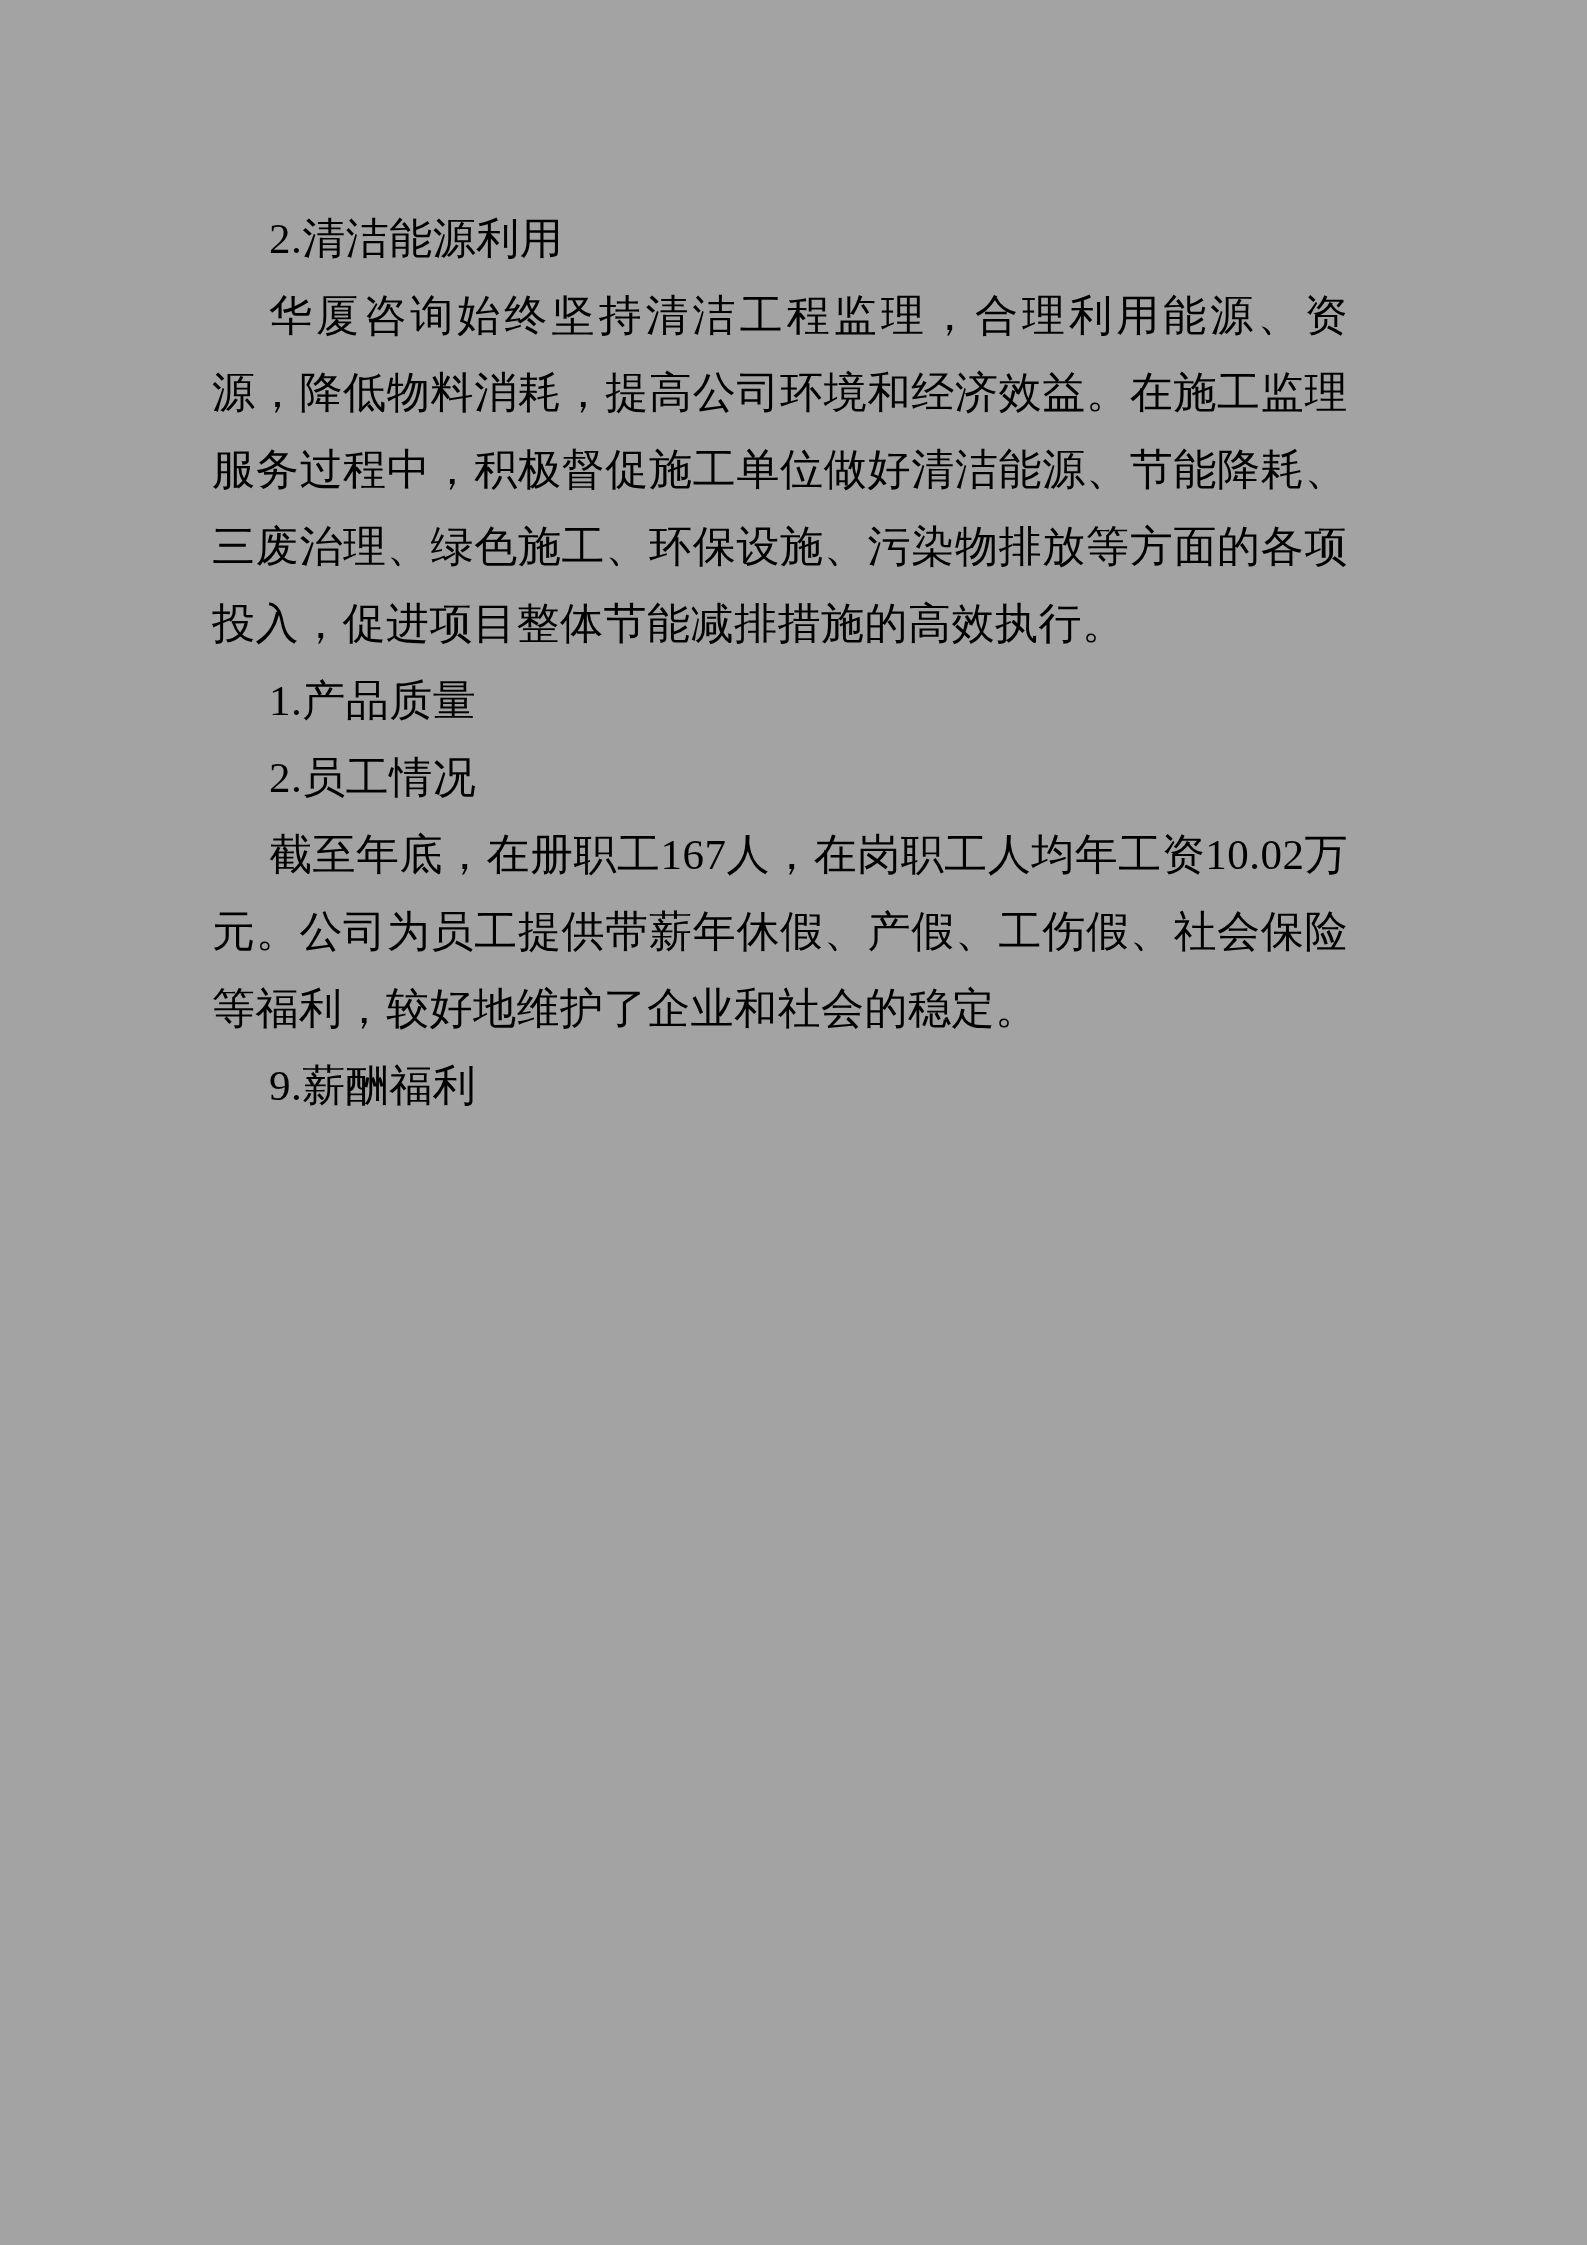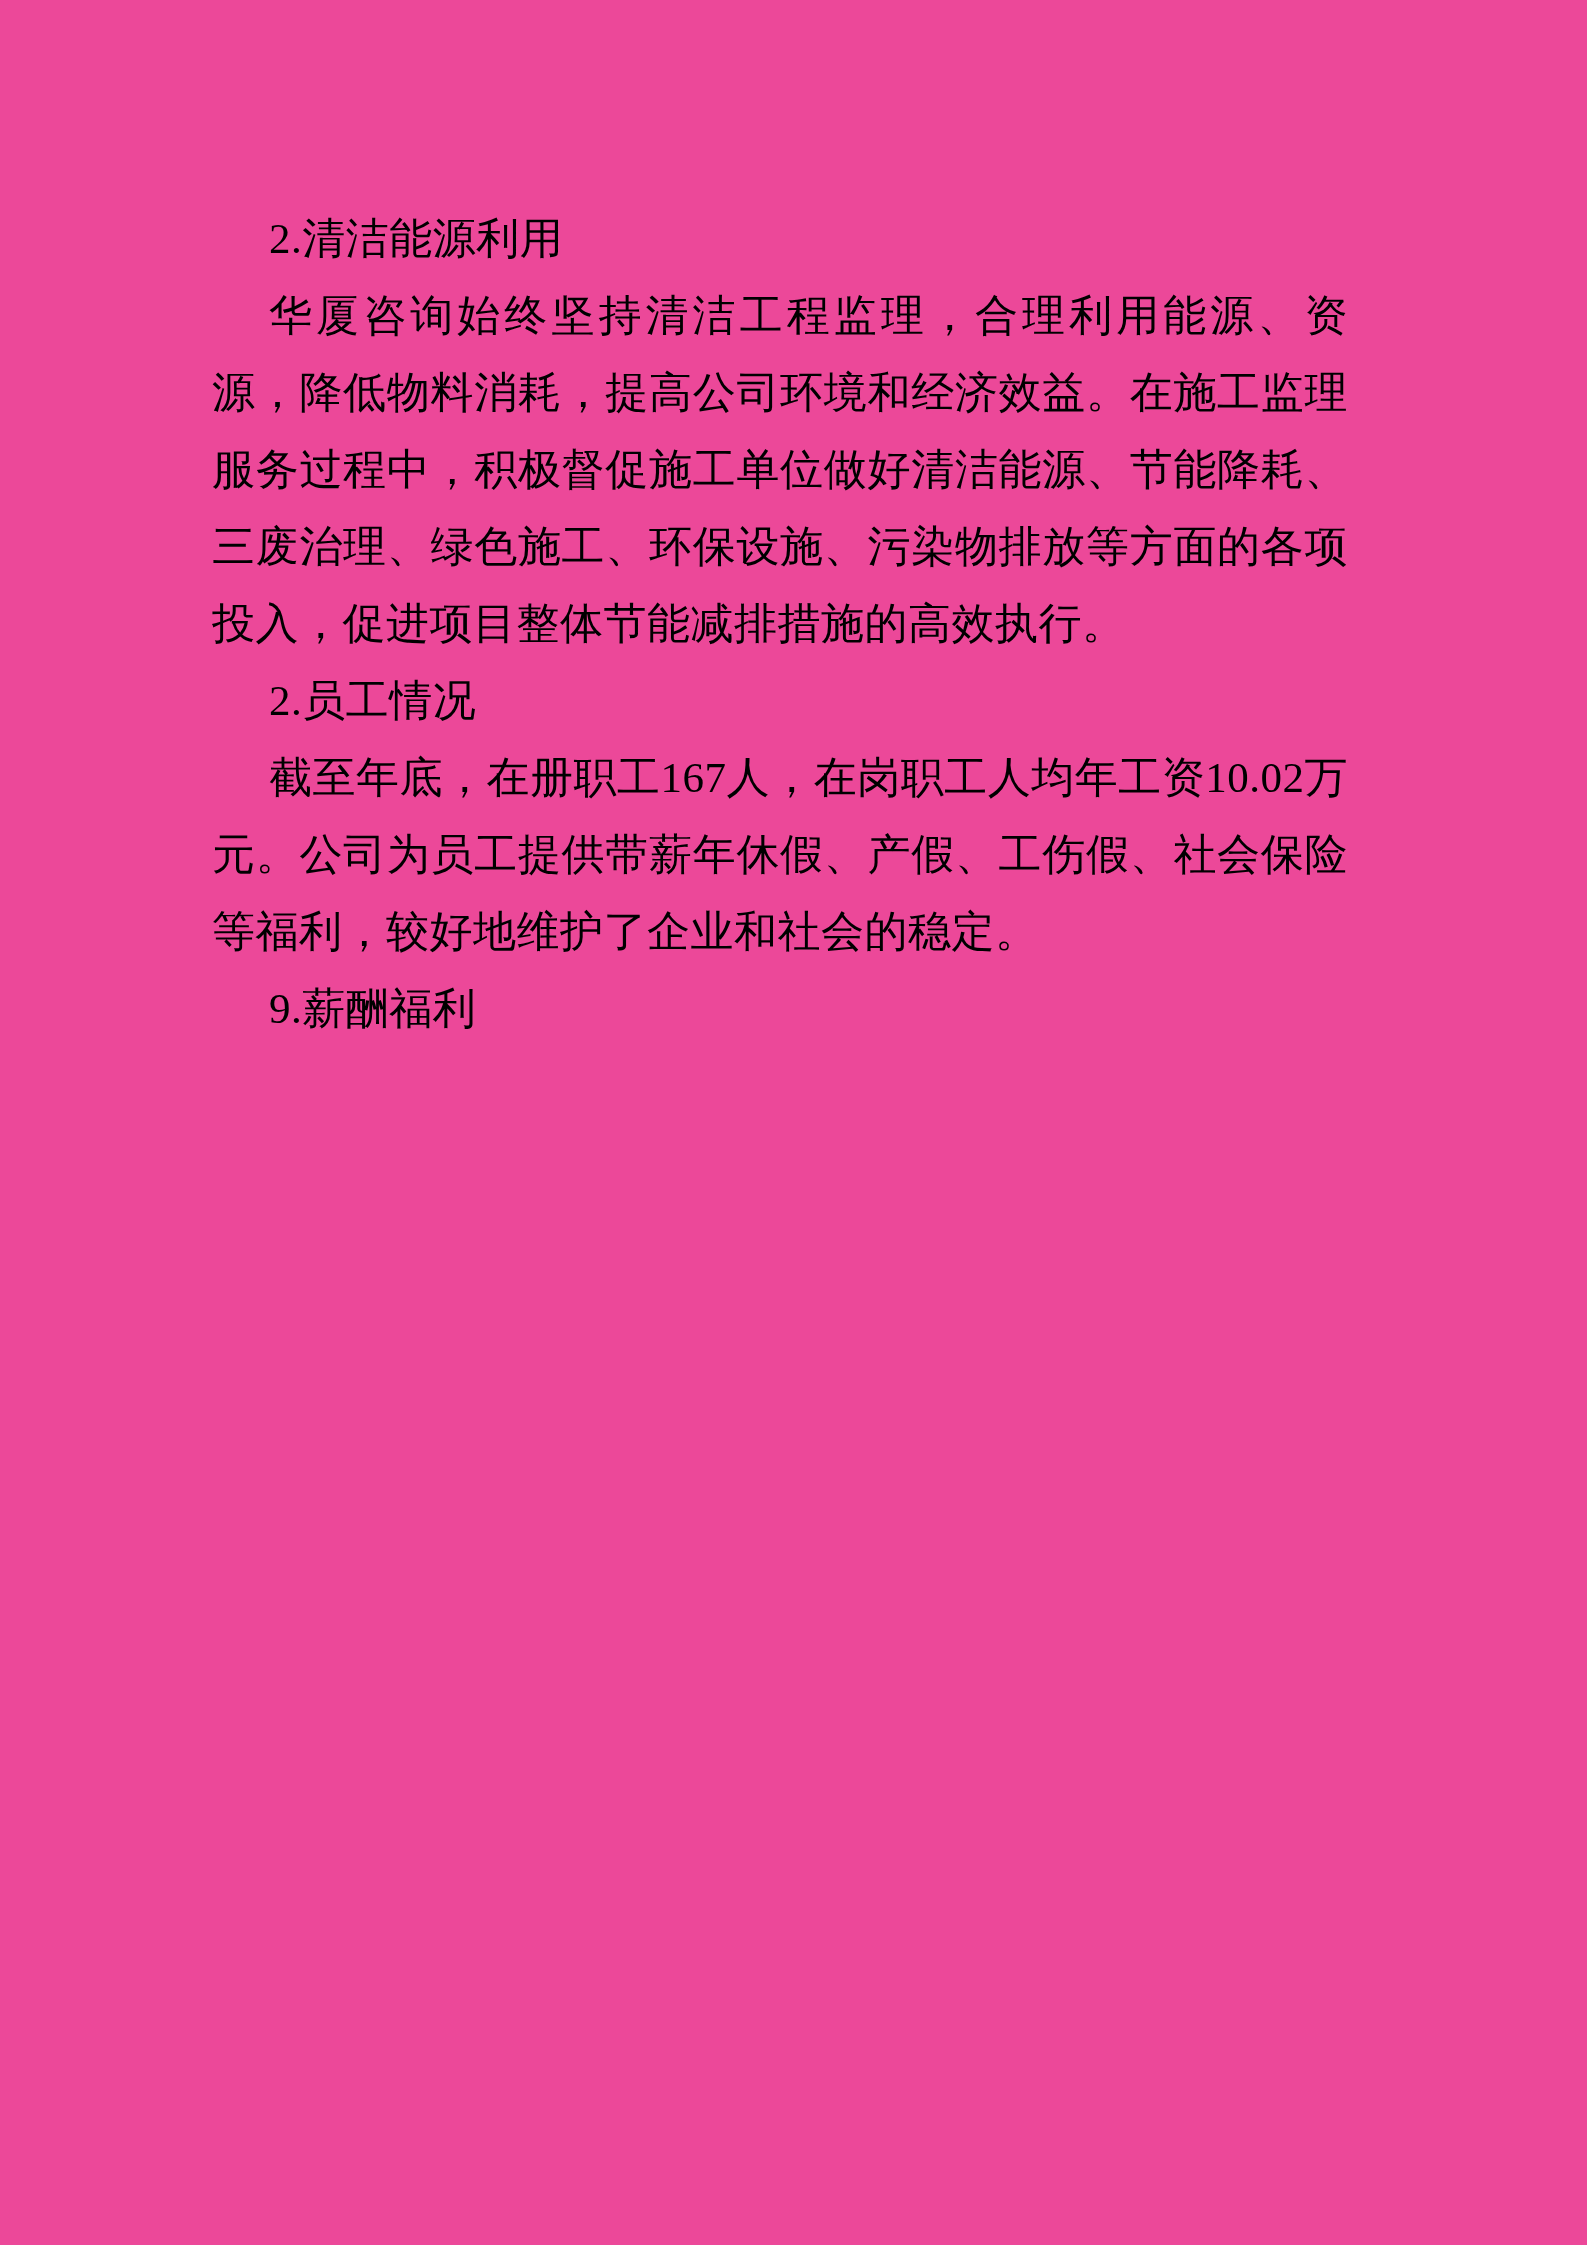--- a/index.html
+++ b/index.html
@@ -4,21 +4,21 @@
 <style>
   html, body {
     margin: 0;
     padding: 0;
     background: #ffffff;
   }
   .page {
     position: relative;
     width: 1587px;
     height: 2245px;
-    background: #ec4899;
+    background: #a3a3a3;
     overflow: hidden;
     font-family: "Liberation Serif", "DejaVu Serif", serif;
     color: #000000;
   }
   .content {
     position: absolute;
     left: 212px;
     top: 200px;
     width: 1136px;
     font-size: 43px;
@@ -37,17 +37,18 @@
     font-weight: 700;
   }
 </style>
 </head>
 <body>
 
 <div class="page">
   <div class="content">
     <p class="sub">2.清洁能源利用</p>
     <p class="para">华厦咨询始终坚持清洁工程监理，合理利用能源、资源，降低物料消耗，提高公司环境和经济效益。在施工监理服务过程中，积极督促施工单位做好清洁能源、节能降耗、三废治理、绿色施工、环保设施、污染物排放等方面的各项投入，促进项目整体节能减排措施的高效执行。</p>
+    <p class="sub">1.产品质量</p>
     <p class="sub">2.员工情况</p>
     <p class="para">截至年底，在册职工167人，在岗职工人均年工资10.02万元。公司为员工提供带薪年休假、产假、工伤假、社会保险等福利，较好地维护了企业和社会的稳定。</p>
     <p class="sub">9.薪酬福利</p>
   </div>
 </div>
 
 </body></html>

